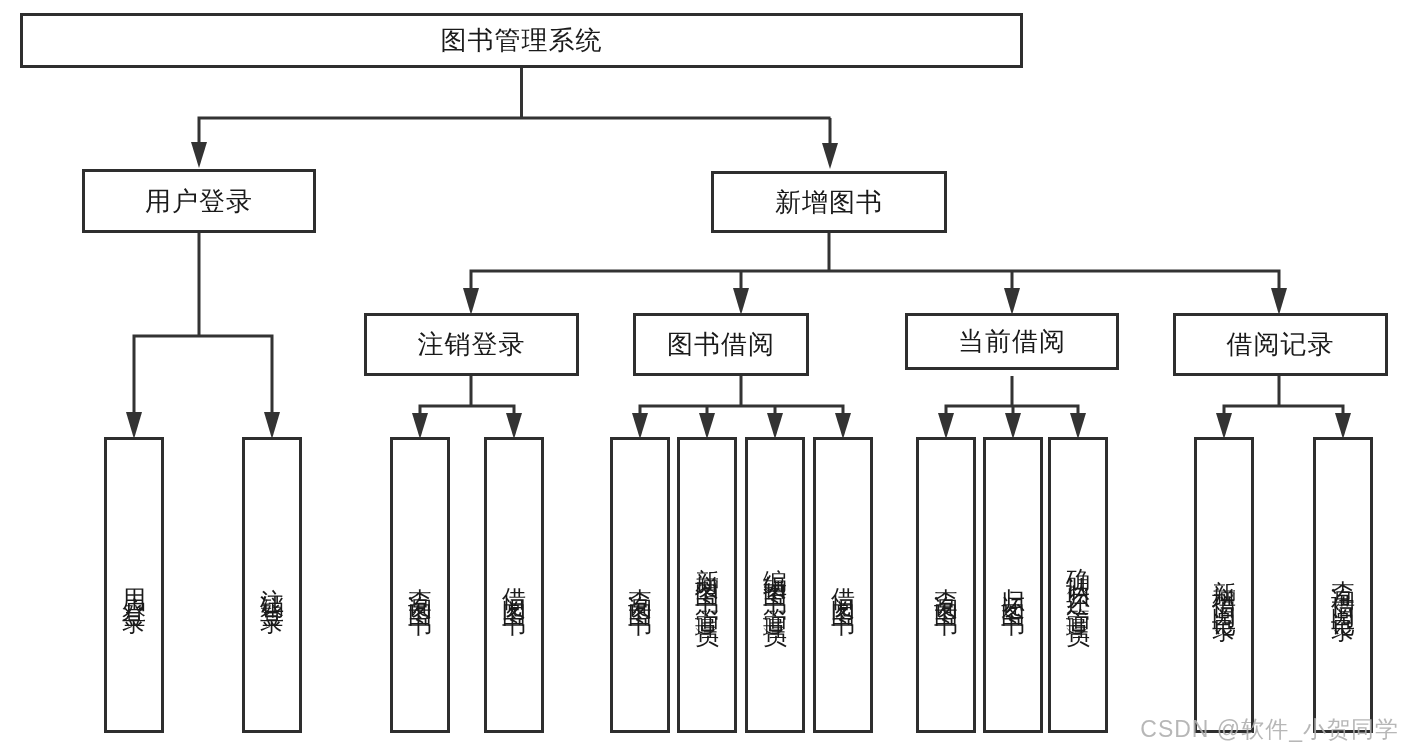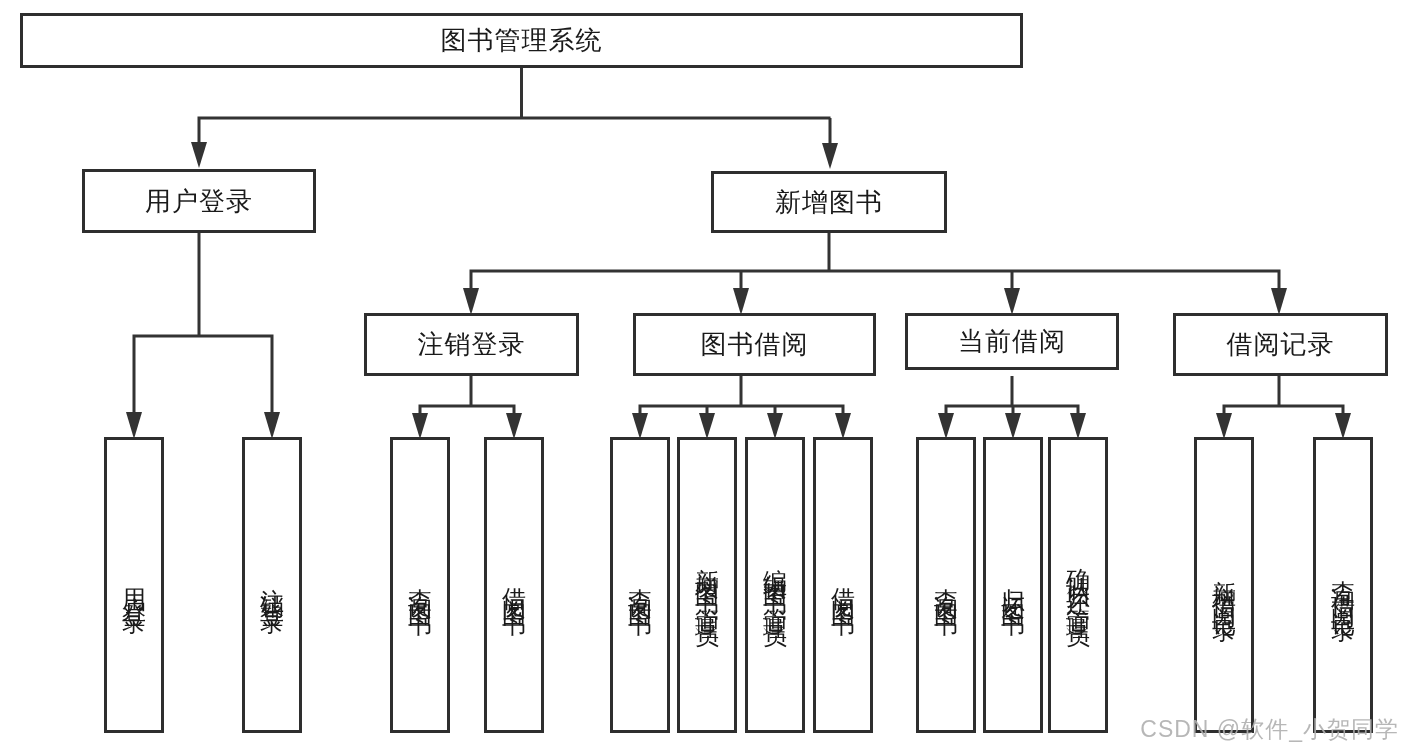--- a/index.html
+++ b/index.html
@@ -45,21 +45,21 @@
     letter-spacing: 8px;
     white-space: nowrap;
   }
   
   .n-root  { left: 20px;   top: 13px;  width: 1003px; height: 55px; }
   
   .n-l2a   { left: 82px;   top: 169px; width: 234px;  height: 64px; }
   .n-l2b   { left: 711px;  top: 171px; width: 236px;  height: 62px; }
   
   .n-l3a   { left: 364px;  top: 313px; width: 215px;  height: 63px; }
-  .n-l3b   { left: 633px;  top: 313px; width: 243px;  height: 63px; }
+  .n-l3b   { left: 633px;  top: 313px; width: 176px;  height: 63px; }
   .n-l3c   { left: 905px;  top: 313px; width: 214px;  height: 57px; }
   .n-l3d   { left: 1173px; top: 313px; width: 215px;  height: 63px; }
   
   .leaf    { top: 437px; width: 60px; height: 296px; }
   .n-f01   { left: 104px;  }
   .n-f02   { left: 242px;  }
   .n-f03   { left: 390px;  }
   .n-f04   { left: 484px;  }
   .n-f05   { left: 610px;  }
   .n-f06   { left: 677px;  }

